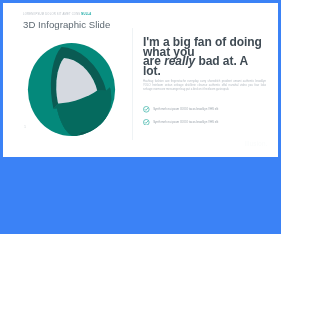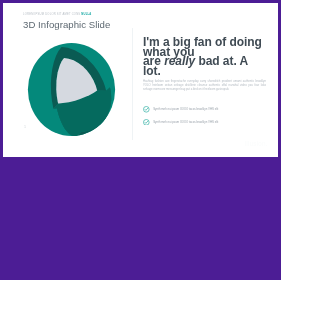--- a/index.html
+++ b/index.html
@@ -1,17 +1,17 @@
 <!DOCTYPE html>
 <html><head>
 <meta charset="utf-8">
 <style>
 html,body{margin:0;padding:0;background:#ffffff;}
 body{width:281px;height:318px;overflow:hidden;font-family:"Liberation Sans",sans-serif;}
-.page{position:relative;width:281px;height:280px;background:#4c1d95;}
+.page{position:relative;width:281px;height:234px;background:#3b82f6;}
 .slide{position:absolute;background:#ffffff;overflow:hidden;box-sizing:border-box;
   --out:#04897b;--rim:#0a5b53;--face:#056a5e;--plane:#0d7a6e;--inn:#d5d9e0;--chk:#1aa89b;}
 .sph{display:block;width:100%;height:100%;}
 .c-out{fill:var(--out);}
 .c-rim{fill:var(--rim);}
 .c-face{fill:var(--plane);}
 .c-face2{fill:var(--face);}
 .c-inn{fill:var(--inn);}
 
 

